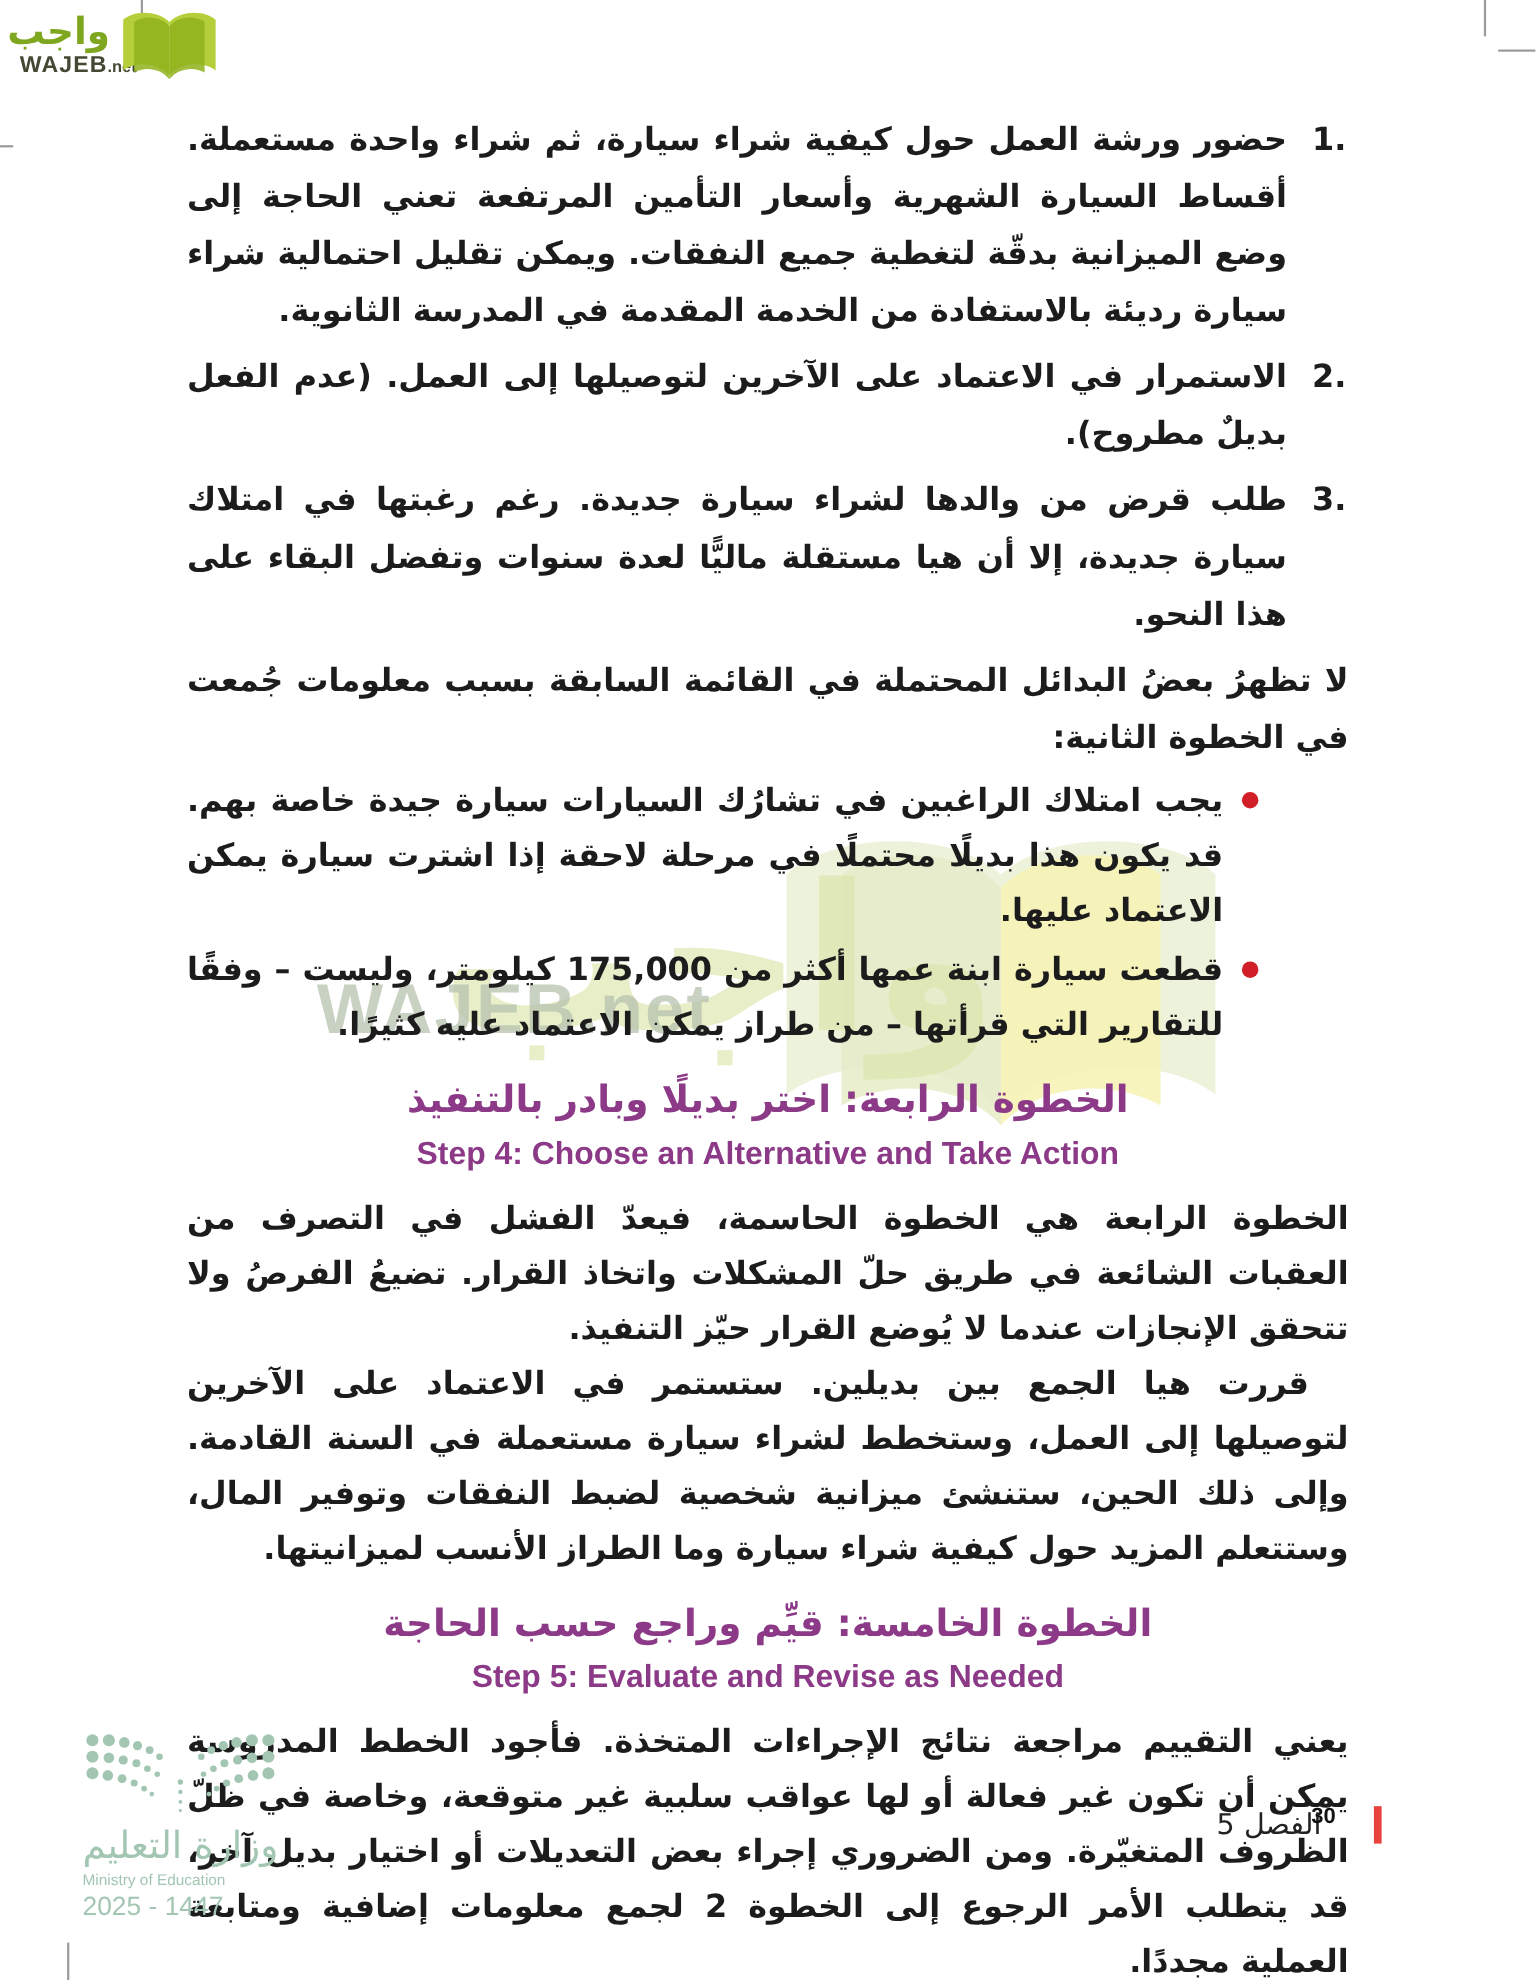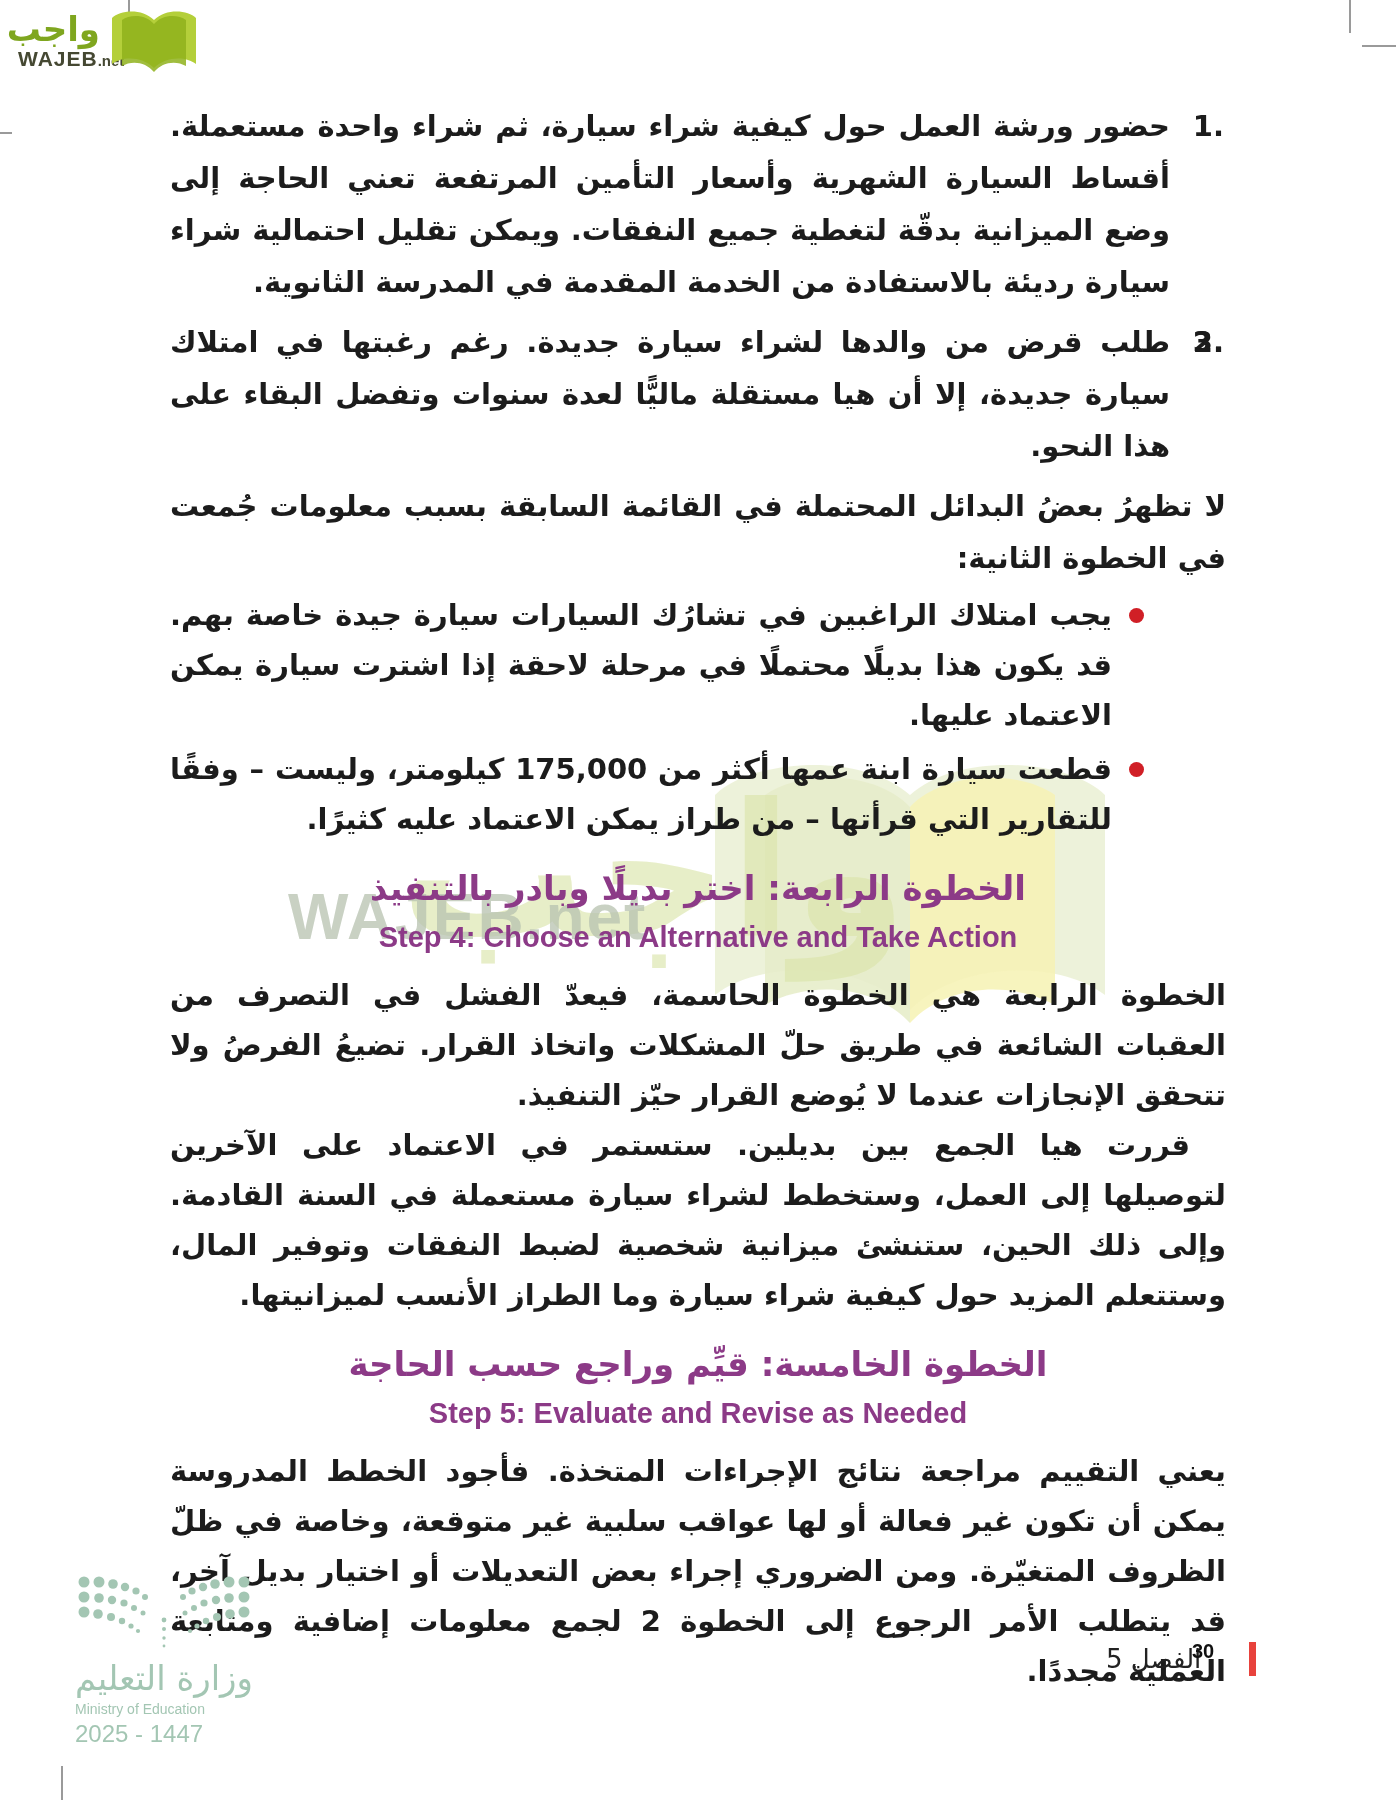--- a/index.html
+++ b/index.html
@@ -98,20 +98,21 @@
 
   <div class="content">
 
     <div class="num-item">
       <span class="num">.1</span>
       <span>حضور ورشة العمل حول كيفية شراء سيارة، ثم شراء واحدة مستعملة. أقساط السيارة الشهرية وأسعار التأمين المرتفعة تعني الحاجة إلى وضع الميزانية بدقّة لتغطية جميع النفقات. ويمكن تقليل احتمالية شراء سيارة رديئة بالاستفادة من الخدمة المقدمة في المدرسة الثانوية.</span>
     </div>
 
     <div class="num-item">
       <span class="num">.2</span>
+      <span>الاستمرار في الاعتماد على الآخرين لتوصيلها إلى العمل. (عدم الفعل بديلٌ مطروح).</span>
     </div>
 
     <div class="num-item">
       <span class="num">.3</span>
       <span>طلب قرض من والدها لشراء سيارة جديدة. رغم رغبتها في امتلاك سيارة جديدة، إلا أن هيا مستقلة ماليًّا لعدة سنوات وتفضل البقاء على هذا النحو.</span>
     </div>
 
     <div class="intro">لا تظهرُ بعضُ البدائل المحتملة في القائمة السابقة بسبب معلومات جُمعت في الخطوة الثانية:</div>
 
     <div class="bullet-item">

